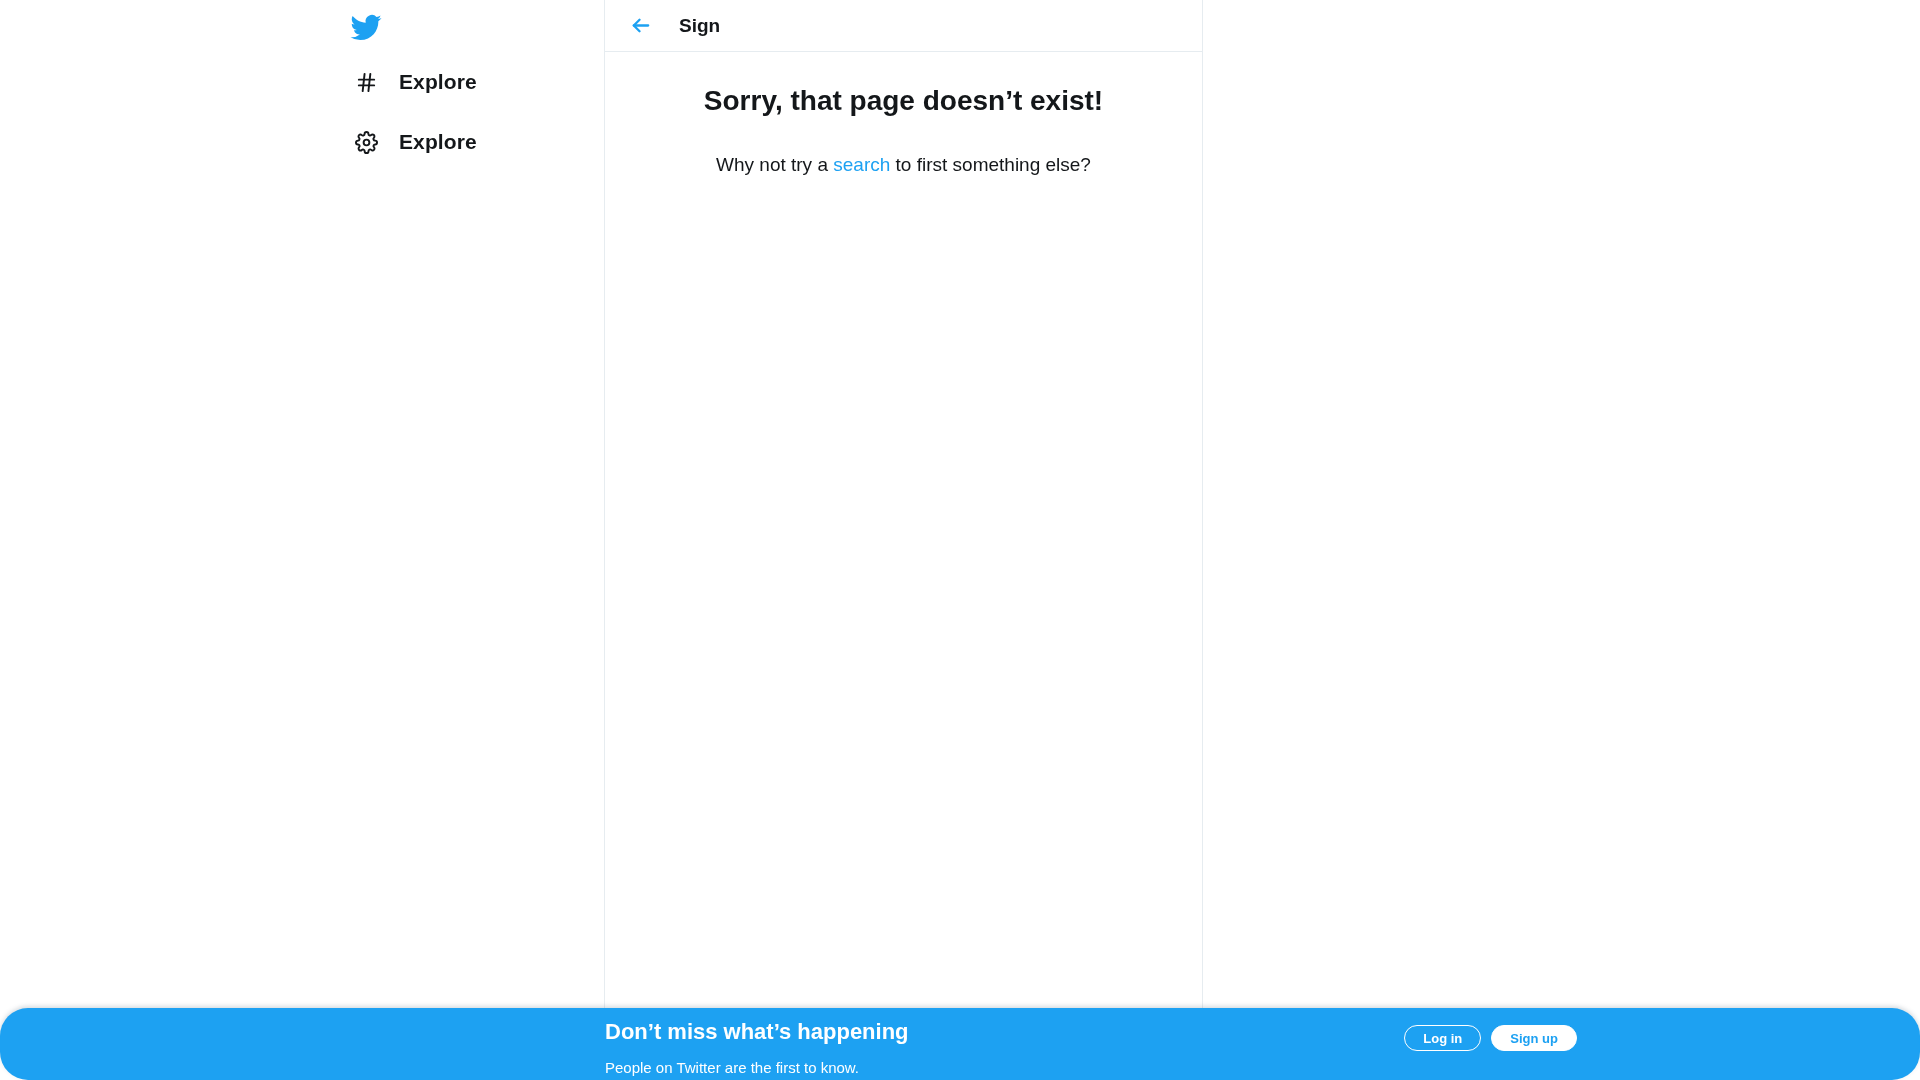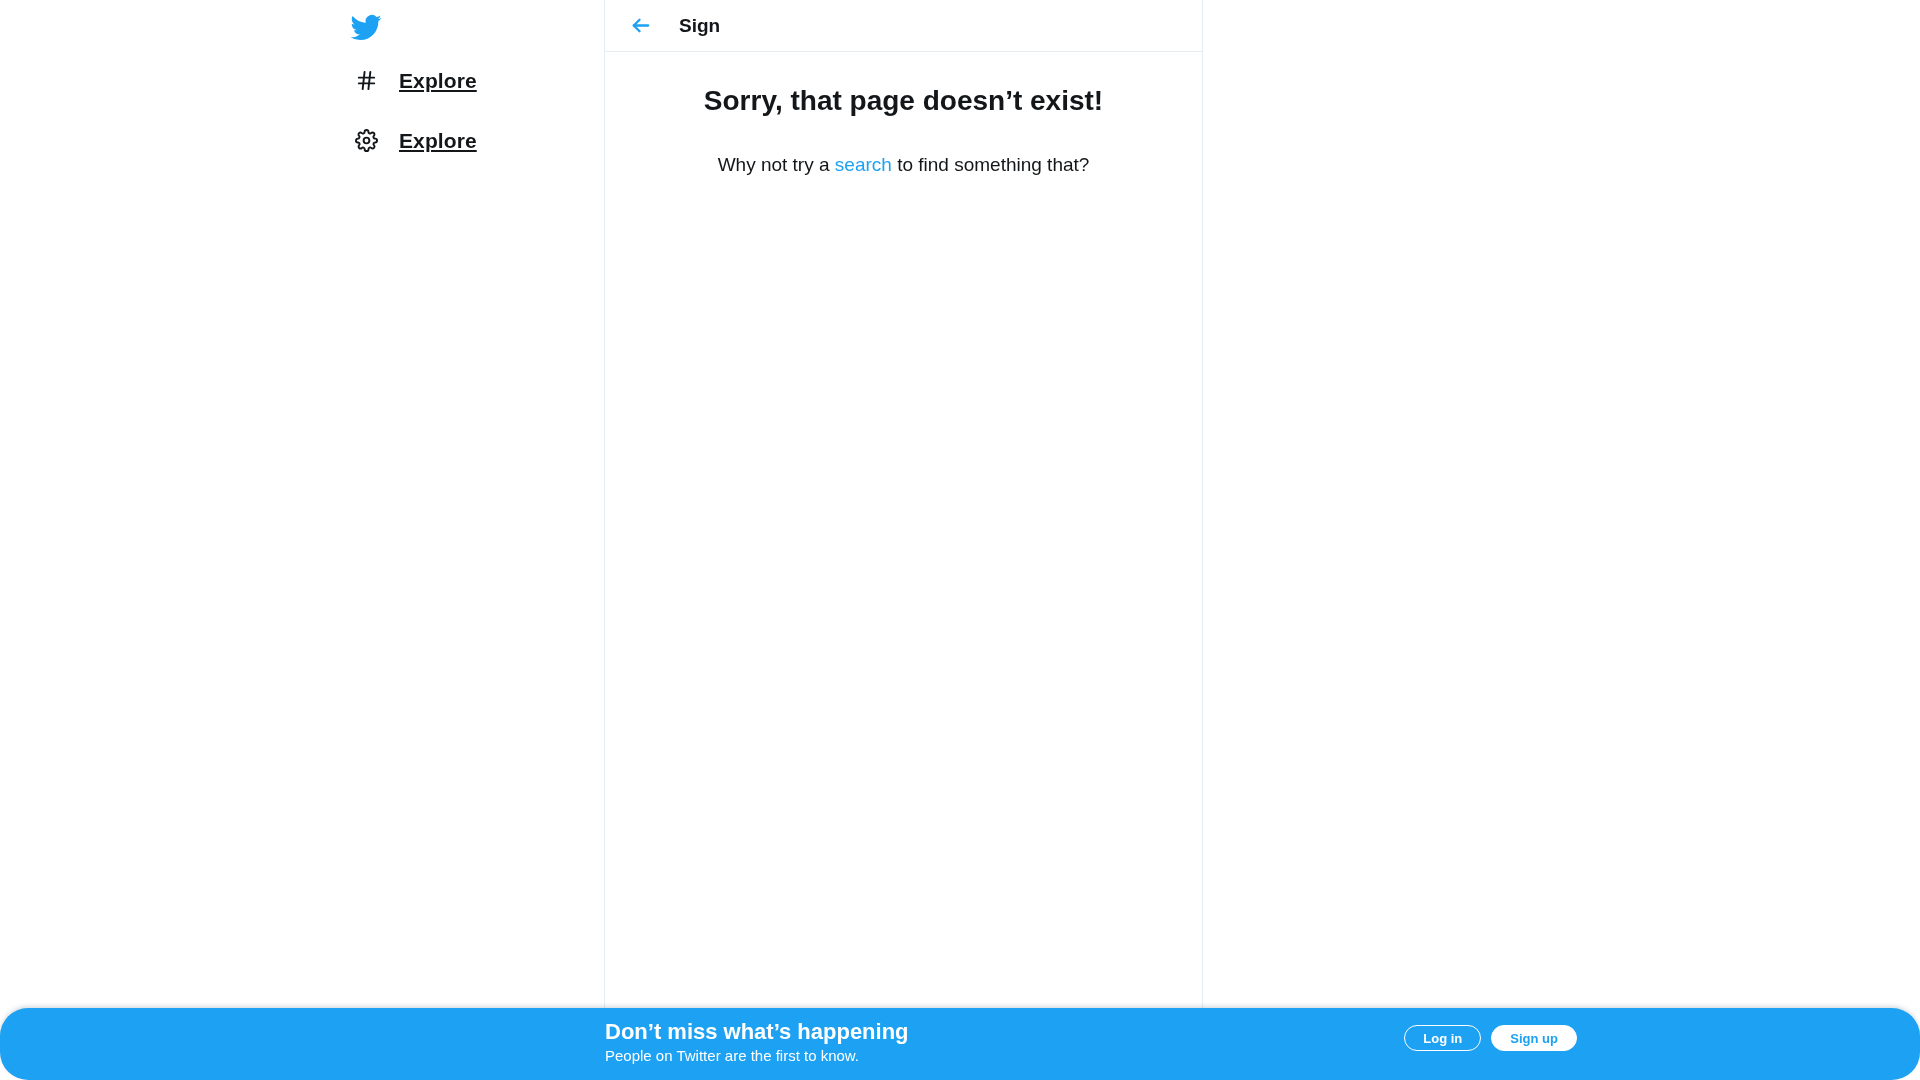--- a/index.html
+++ b/index.html
@@ -17,25 +17,24 @@
     left: 347px; top: 12px;
     width: 38px; height: 31px;
     cursor: pointer;
   }
   .logo svg { width: 38px; height: 31px; display: block; }
 
   .nav-item {
     position: absolute;
     left: 355px;
     display: flex;
-    align-items: flex-start;
+    align-items: center;
     gap: 21px;
     height: 26px;
     cursor: pointer;
-    text-decoration: underline;
   }
   .nav-item.explore { top: 69px; }
   .nav-item.settings { top: 129px; }
   .nav-icon { width: 23px; height: 23px; display: block; }
   .nav-label {
     font-size: 21px;
     font-weight: bold;
     color: #14171a;
     letter-spacing: 0.1px;
   }
@@ -103,21 +102,21 @@
     position: absolute;
     left: 605px; top: 10px;
     color: #ffffff;
   }
   .banner-title {
     font-size: 22px;
     line-height: 28px;
     font-weight: bold;
   }
   .banner-subtitle {
-    margin-top: 0;
+    margin-top: 12px;
     font-size: 15px;
     line-height: 20px;
   }
   .banner-actions {
     position: absolute;
     right: 343px; top: 17px;
     display: flex;
     gap: 10px;
   }
   .btn {
@@ -175,21 +174,21 @@
       <svg viewBox="0 0 24 24" fill="none" stroke="#1da1f2" stroke-width="2.4" stroke-linecap="round" stroke-linejoin="round">
         <line x1="20" y1="12" x2="5" y2="12"></line>
         <polyline points="11 18 5 12 11 6"></polyline>
       </svg>
     </div>
     <div class="main-title">Sign</div>
   </div>
 
   <div class="error-wrap">
     <div class="error-title">Sorry, that page doesn’t exist!</div>
-    <div class="error-msg"><span>Why not try a </span><a class="search-link">search</a><span> to find something that?</span></div>
+    <div class="error-msg"><span>Why not try a </span><a class="search-link">search</a><span> to first something else?</span></div>
   </div>
 </div>
 
 <div class="banner">
   <div class="banner-text">
     <div class="banner-title">Don’t miss what’s happening</div>
     <div class="banner-subtitle">People on Twitter are the first to know.</div>
   </div>
   <div class="banner-actions">
     <button class="btn btn-login">Log in</button>

